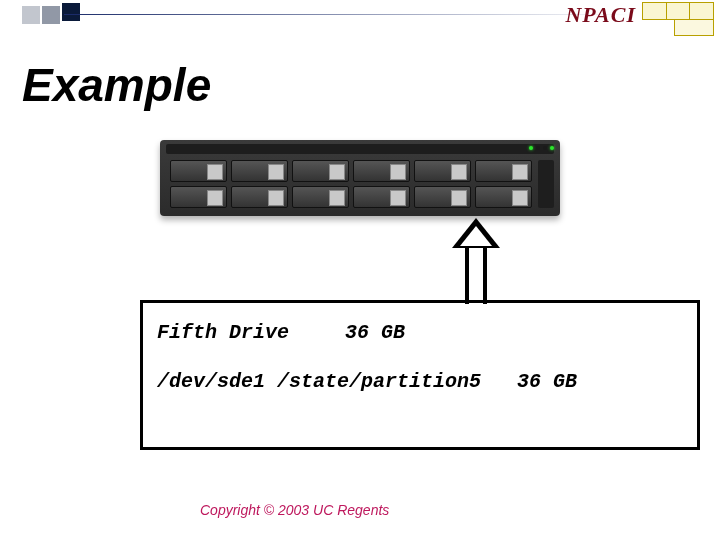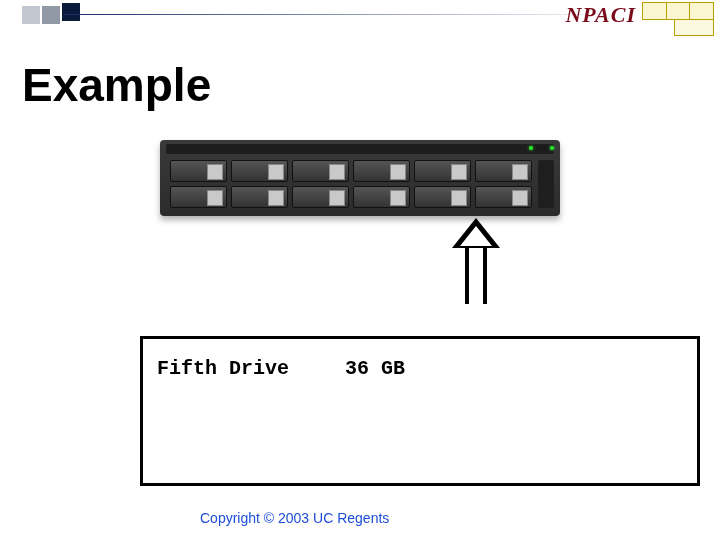--- a/index.html
+++ b/index.html
@@ -1,15 +1,15 @@
 <!DOCTYPE html>
 <html><head>
 <meta charset="utf-8">
 <style>
-  * { margin: 0; padding: 0; box-sizing: border-box; }
+  * { margin: 0; padding: 0; box-sizing: border-box; font-style: italic; }
   html, body { width: 720px; height: 540px; background: #ffffff; font-family: Arial, Helvetica, sans-serif; position: relative; overflow: hidden; }
 
   .top-accent { position: absolute; top: 0; left: 0; width: 100%; height: 30px; }
   .squares { position: absolute; top: 6px; left: 22px; display: flex; gap: 2px; }
   .sq { width: 18px; height: 18px; background: #0a1a3a; }
   .sq.faded1 { opacity: 0.25; }
   .sq.faded2 { opacity: 0.45; }
   .sq.solid  { opacity: 1; transform: translateY(-3px); }
   .blue-line { position: absolute; top: 14px; left: 64px; right: 90px; height: 1px; background: linear-gradient(to right, #1b2c6a, rgba(27,44,106,0)); }
 
@@ -34,27 +34,27 @@
   .led.off { background:#1a1a1a; }
   .side-panel { position:absolute; top:20px; right:6px; bottom:8px; width:16px; background:#1e1e1e; border-radius:2px; }
 
   
   .arrow { position:absolute; top: 218px; left: 456px; width: 40px; height: 90px; }
   .arrow .head { width: 0; height: 0; border-left: 24px solid transparent; border-right:24px solid transparent; border-bottom: 30px solid #000; margin-left:-4px; }
   .arrow .head .inner { position:relative; top:8px; left:-16px; width:0; height:0; border-left:16px solid transparent; border-right:16px solid transparent; border-bottom:20px solid #fff; }
   .arrow .shaft { width: 22px; height: 56px; border-left:4px solid #000; border-right:4px solid #000; background:#fff; margin:0 auto; }
 
   
-  .infobox { position:absolute; top: 300px; left: 140px; width: 560px; height: 150px; border: 3px solid #000; padding: 18px 14px; font-family: "Courier New", monospace; font-size: 20px; font-weight: 700; color:#000;margin-top:36px; }
+  .infobox { position:absolute; top: 300px; left: 140px; width: 560px; height: 150px; border: 3px solid #000; padding: 18px 14px; font-family: "Courier New", monospace; font-size: 20px; font-weight: 700; color:#000; }
   .row1 { margin-bottom: 26px; }
   .row1 .gap { display:inline-block; width: 56px; }
   .row2 .gap2 { display:inline-block; width: 36px; }
 
   
-  .footer { position:absolute; bottom: 14px; left: 200px; font-size: 14px; color:#1d4ed8; }
+  .footer { position:absolute; bottom: 22px; left: 200px; font-size: 14px; color:#be185d; }
 </style>
 </head>
 <body>
 
 <div class="top-accent">
   <div class="squares">
     <div class="sq faded1"></div>
     <div class="sq faded2"></div>
     <div class="sq solid"></div>
   </div>
@@ -101,15 +101,18 @@
   <div class="head">
       <div class="inner"></div>
     </div>
   <div class="shaft"></div>
 </div>
 
 <div class="infobox">
   <div class="row1">
     <span>Fifth Drive</span><span class="gap"></span><span>36 GB</span>
   </div>
+  <div class="row2">
+    <span>/dev/sde1</span> <span>/state/partition5</span><span class="gap2"></span><span>36 GB</span>
+  </div>
 </div>
 
 <div class="footer">Copyright © 2003 UC Regents</div>
 
 </body></html>

